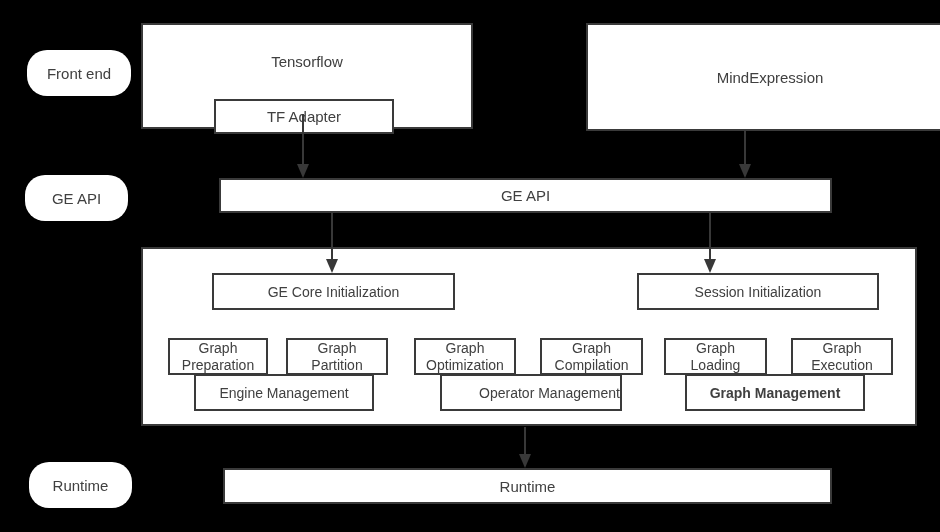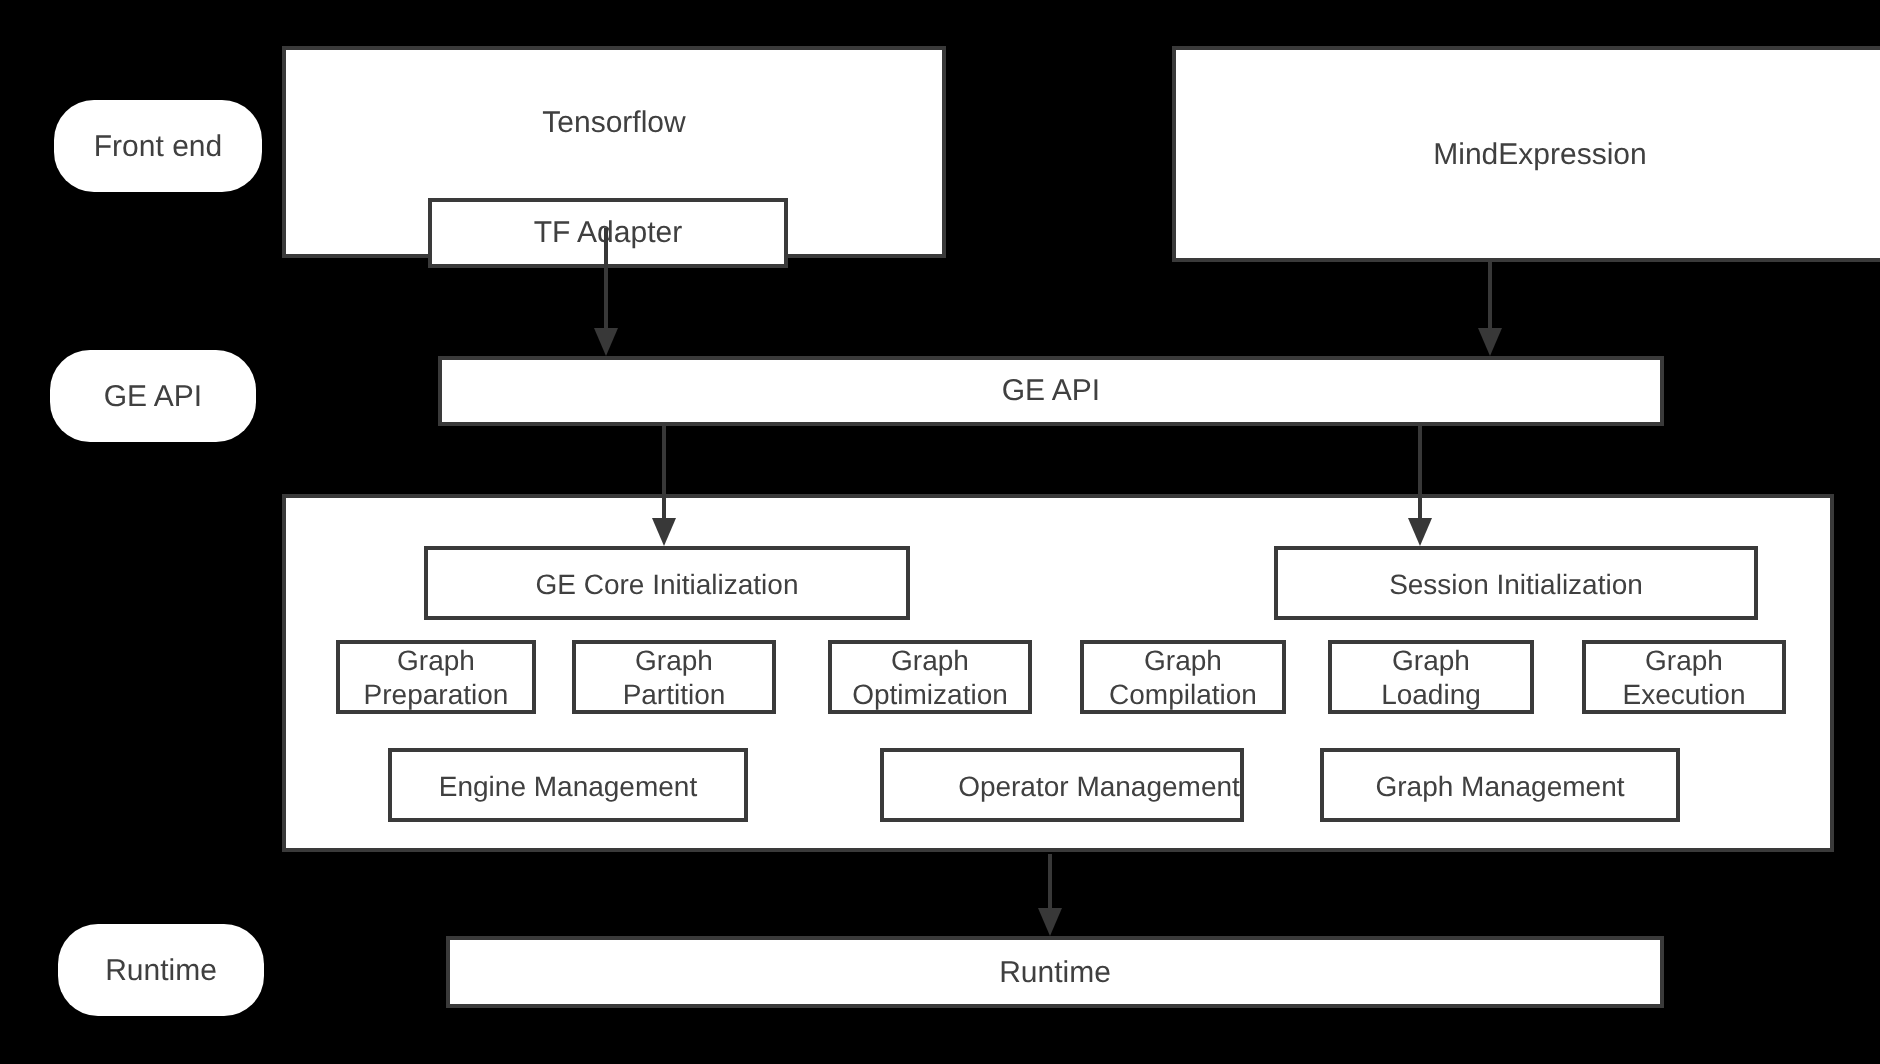--- a/index.html
+++ b/index.html
@@ -30,31 +30,31 @@
   .tf-adapter{left:71px;top:54px;width:180px;height:35px;margin-top:20px;}
   .mindexpr{left:586px;top:23px;width:368px;height:108px;}
 
   
   .geapi-bar{left:219px;top:178px;width:613px;height:35px;}
 
   
   .gecore{left:141px;top:247px;width:776px;height:179px;display:block;}
   .gc-init{left:69px;top:24px;width:243px;height:37px;font-size:14px;}
   .sess-init{left:446px;top:24px;width:242px;height:37px;font-size:14px;margin-left:48px;}
-  .module{top:71px;height:37px;font-size:14px;line-height:17px;white-space:pre-line;}
+  .module{top:89px;height:37px;font-size:14px;line-height:17px;white-space:pre-line;}
   .mod-prep{left:25px;width:100px;}
   .mod-part{left:143px;width:102px;}
   .mod-opt{left:271px;width:102px;}
   .mod-comp{left:397px;width:103px;}
   .mod-load{left:521px;width:103px;}
   .mod-exec{left:648px;width:102px;}
   .mgmt{top:125px;height:37px;font-size:14px;}
   .mgmt-engine{left:51px;width:180px;}
   .mgmt-operator{left:297px;width:182px;padding-left:37px;}
-  .mgmt-graph{left:517px;width:180px;}
+  .mgmt-graph{left:542px;width:180px;font-weight:bold;}
 
   
   .runtime-bar{left:223px;top:468px;width:609px;height:36px;}
 
   
   .aline{position:absolute;width:2px;background:#383838;z-index:5;}
   .ahead{position:absolute;width:0;height:0;z-index:5;
     border-left:6px solid transparent;border-right:6px solid transparent;
     border-top:14px solid #383838;}
   .a1l{left:302px;top:114px;height:50px;}

